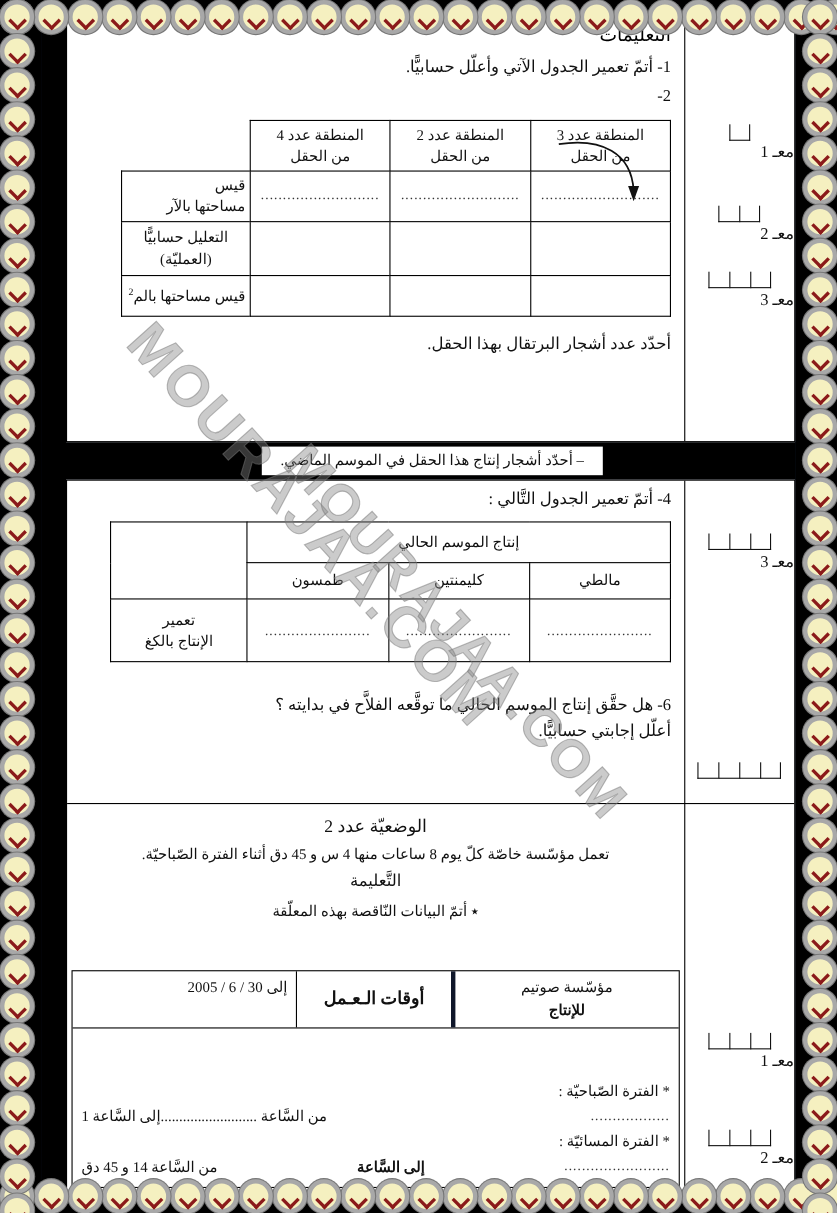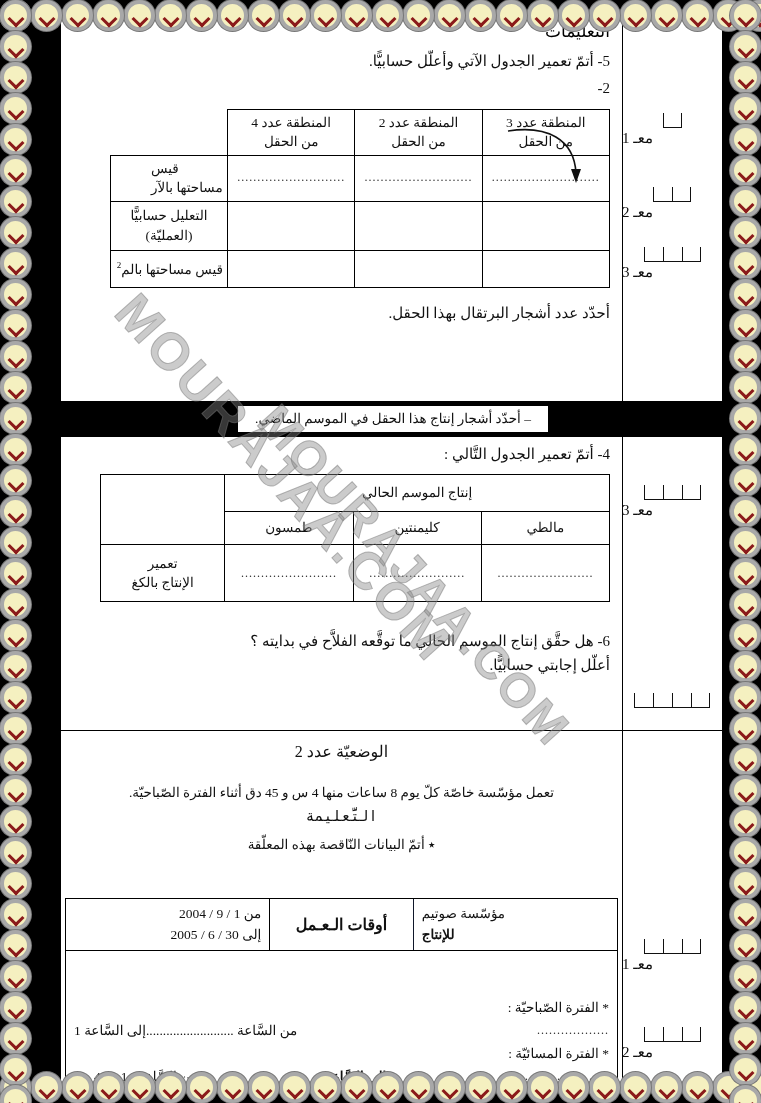--- a/index.html
+++ b/index.html
@@ -75,21 +75,21 @@
 
   .line{
     font-size:15px;color:#111;line-height:1.55;
     text-align:right;white-space:nowrap;
   }
   .line.center{text-align:center;}
   .line.sm{font-size:13.5px;}
   .title-ar{font-size:17px;text-align:right;}
 
   
-  .score-box{position:absolute;text-align:left;width:100px;}
+  .score-box{position:absolute;text-align:right;width:100px;}
   .cells{display:flex;justify-content:center;direction:ltr;}
   .cell{
     width:19px;height:15px;
     border-left:1.6px solid #111;
     border-bottom:1.6px solid #111;
     box-sizing:border-box;
   }
   .cell:last-child{border-right:1.6px solid #111;}
   .score-label{font-size:15px;margin-top:1px;color:#111;}
 
@@ -119,22 +119,22 @@
     width:100%;
     font-size:13.5px;color:#111;
   }
   .poster-head{
     display:flex;flex-direction:row;
     border-bottom:1px solid #000;
     align-items:stretch;
   }
   .ph-right{
     width:34%;padding:4px 8px;
-    border-left:1px solid #0f172a;
-    text-align:left;line-height:1.6;
+    border-left:4px solid #0f172a;
+    text-align:center;line-height:1.6;
   }
   .ph-mid{
     flex:1;display:flex;align-items:center;justify-content:center;
     border-left:1px solid #000;
     font-weight:bold;font-size:16px;letter-spacing:1px;
   }
   .ph-left{
     width:34%;padding:4px 8px;text-align:right;line-height:1.6;
     direction:rtl;
   }
@@ -164,21 +164,21 @@
 <div class="sheet">
 
   <div id="gap-left-strip"></div>
 
   <div class="block" id="block1" style="left:22px;top:0px;width:663px;height:388px;">
 
     <div class="score-col"></div>
 
     <div class="content">
       <div class="title-ar">التَّعليمات</div>
-      <div class="line" style="margin-top:8px;">5- أتمّ تعمير الجدول الآتي وأعلّل حسابيًّا.</div>
+      <div class="line" style="margin-top:8px;">1- أتمّ تعمير الجدول الآتي وأعلّل حسابيًّا.</div>
       <div class="line" style="margin-top:4px;">2-</div>
 
       <table class="grid" style="margin-top:8px;width:500px;">
         <tbody>
             <tr>
           <td style="width:125px;">
             <span>المنطقة عدد 3</span><br>
             <span>من الحقل</span>
           </td>
           <td style="width:125px;">
@@ -188,21 +188,21 @@
           <td style="width:125px;">
             <span>المنطقة عدد 4</span><br>
             <span>من الحقل</span>
           </td>
           <td class="nob" style="width:125px;border:none;"></td>
         </tr>
         <tr>
           <td class="dots">...........................</td>
           <td class="dots">...........................</td>
           <td class="dots">...........................</td>
-          <td style="text-align:left;padding-left:40px;">قيس مساحتها بالآر</td>
+          <td style="text-align:right;padding-left:40px;">قيس مساحتها بالآر</td>
         </tr>
         <tr>
           <td style="height:42px;"></td>
           <td></td>
           <td></td>
           <td>
             <span>التعليل حسابيًّا</span><br>
             <span>(العمليّة)</span>
           </td>
         </tr>
@@ -285,33 +285,32 @@
         </table>
 
       <div class="line" style="margin-top:28px;">6- هل حقَّق إنتاج الموسم الحالي ما توقَّعه الفلاَّح في بدايته ؟</div>
       <div class="line">أعلّل إجابتي حسابيًّا.</div>
     </div>
 
     <div style="position:absolute;left:0;right:0;top:293px;border-top:1px solid #000;"></div>
 
     <div style="position:absolute;top:293px;bottom:0;right:100px;left:0;padding:10px 4px;box-sizing:border-box;">
       <div class="line center" style="font-size:16px;">الوضعيّة عدد  2</div>
-      <div class="line sm" style="margin-top:18px;text-align:center;">تعمل مؤسّسة خاصّة كلّ يوم 8 ساعات منها 4 س و 45 دق أثناء الفترة الصّباحيّة.</div>
-      <div class="line center" style="margin-top:2px;font-family:Liberation Mono, monospace;">التَّعليمة</div>
+      <div class="line sm" style="margin-top:2px;text-align:center;">تعمل مؤسّسة خاصّة كلّ يوم 8 ساعات منها 4 س و 45 دق أثناء الفترة الصّباحيّة.</div>
+      <div class="line center" style="margin-top:2px;">التَّعليمة</div>
       <div class="line sm" style="margin-top:6px;text-align:center;">٭ أتمّ البيانات النّاقصة بهذه المعلّقة</div>
 
       <div class="poster" style="margin-top:42px;">
         <div class="poster-head">
           <div class="ph-right">
             <div>مؤسّسة صوتيم</div>
             <div style="font-weight:bold;">للإنتاج</div>
           </div>
           <div class="ph-mid">أوقات  الـعـمل</div>
           <div class="ph-left">
-            <div>من  1 / 9 / 2004</div>
             <div>إلى  30 / 6 / 2005</div>
           </div>
         </div>
         <div class="poster-body">
           <div>* الفترة الصّباحيّة :</div>
           <div class="pb-row">
             <span class="dots">..................</span>
             <span>من السَّاعة ..........................إلى السَّاعة 1</span>
           </div>
           <div>* الفترة المسائيّة :</div>

